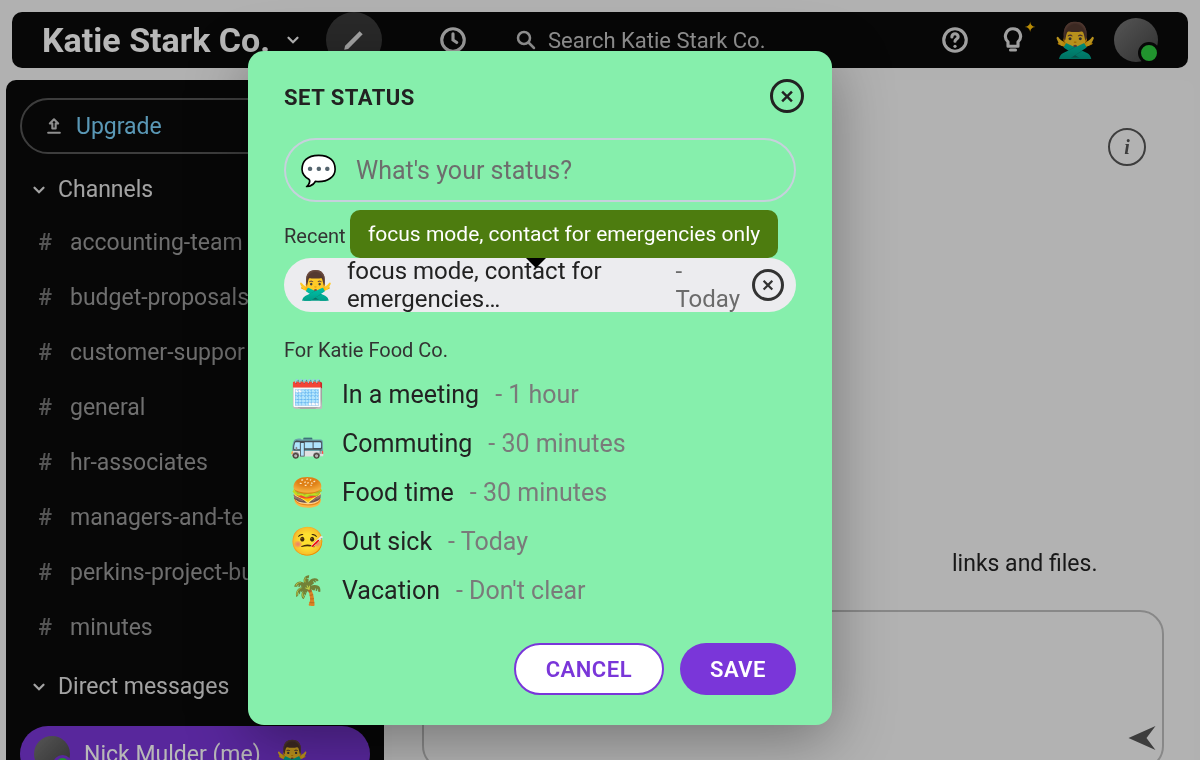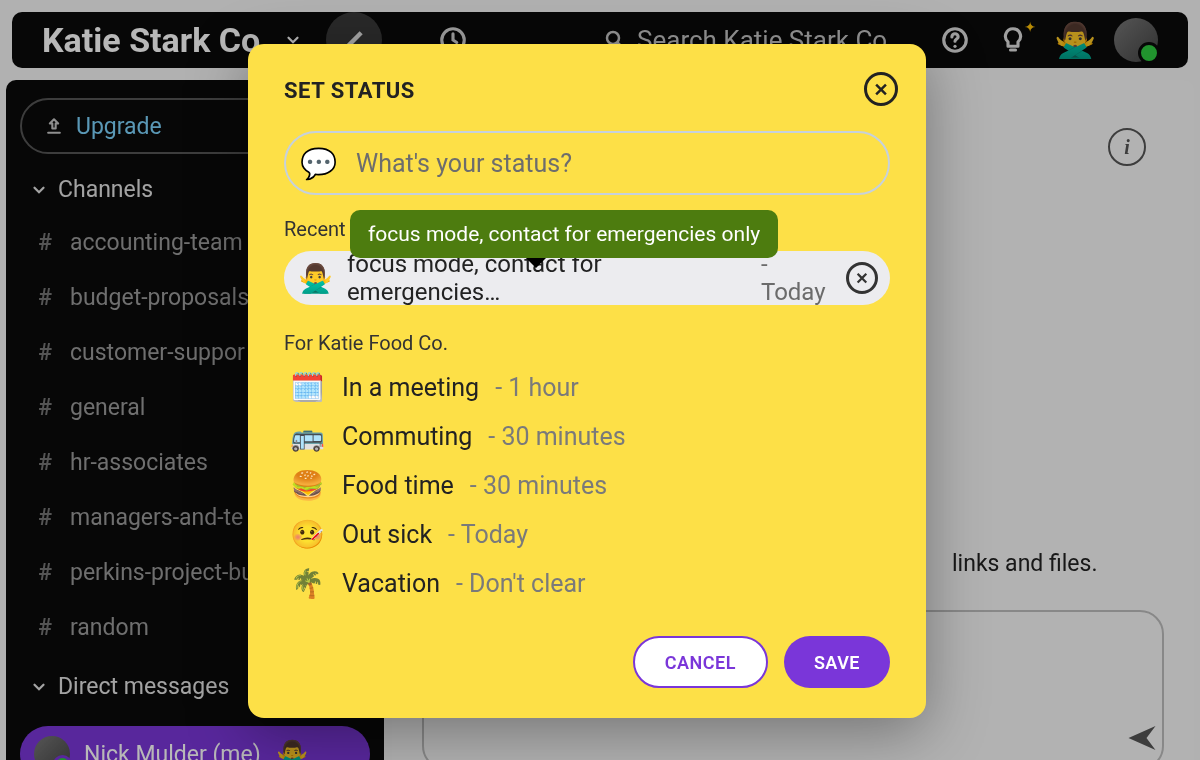--- a/index.html
+++ b/index.html
@@ -32,21 +32,21 @@
     width: 56px; height: 56px; border-radius: 50%;
     background: #3a3a3a; display: flex; align-items: center; justify-content: center;
   }
   .topbar-spacer { flex: 1; }
   .topbar-icon {
     width: 34px; height: 34px; color: #e6e6e6; display:flex; align-items:center; justify-content:center;
   }
   .search-pill {
     flex: 0 0 420px; height: 56px;
     display:flex; align-items:center; gap:10px; padding:0 20px;
-    color:#cfcfcf; font-size:26px;justify-content:flex-end;
+    color:#cfcfcf; font-size:22px;
   }
   .avatar {
     width: 44px; height: 44px; border-radius: 50%;
     background: linear-gradient(135deg,#777,#444); position:relative;
   }
   .avatar::after {
     content:""; position:absolute; right:-2px; bottom:-2px;
     width:16px; height:16px; border-radius:50%; background:#2ecc40; border:3px solid #0a0a0a;
   }
   .tip-btn {
@@ -117,22 +117,22 @@
     position:absolute; right:34px; bottom:44px; color:#555;
   }
 
   .scrim {
     position:absolute; inset:0; background:rgba(0,0,0,0.28);
   }
 
   
   .modal {
     position:absolute;
-    left:248px; top:44px; width:678px;
-    background:#fde047; border-radius:16px;
+    left:248px; top:51px; width:584px;
+    background:#86efac; border-radius:16px;
     box-shadow: 0 14px 60px rgba(0,0,0,0.35);
     padding:34px 36px 30px 36px;
   }
   .modal-title {
     font-size:22px; font-weight:700; letter-spacing:.5px; color:#222;
   }
   .modal-close {
     position:absolute; top:28px; right:28px;
     width:34px; height:34px; border-radius:50%;
     border:3px solid #222; display:flex; align-items:center; justify-content:center;
@@ -165,21 +165,21 @@
     display:flex; align-items:center; gap:16px; padding:8px 6px;
     font-size:25px; color:#222;
   }
   .preset-item .dur { color:#7a7a7a; }
   .emoji { font-size:28px; width:36px; text-align:center; }
 
   .modal-footer {
     display:flex; justify-content:flex-end; gap:16px; margin-top:28px;
   }
   .btn {
-    height:52px; padding:0 30px; border-radius:26px; font-size:18px; font-weight:600;
+    height:52px; padding:0 30px; border-radius:26px; font-size:22px; font-weight:600;
     display:flex; align-items:center; justify-content:center; letter-spacing:.5px;
   }
   .btn-outline { border:2.5px solid #7a36d9; color:#7a36d9; background:#fff; }
   .btn-solid { background:#7a36d9; color:#fff; }
 
   .tooltip {
     position:absolute;
     left:350px; top:210px;
     background:#4d7c0f; color:#fff; font-size:21px;
     padding:12px 18px; border-radius:10px; white-space:nowrap;
@@ -282,21 +282,21 @@
       <div class="chan-item">
           <span class="hash">#</span>
           <span>managers-and-te</span>
         </div>
       <div class="chan-item">
           <span class="hash">#</span>
           <span>perkins-project-bu</span>
         </div>
       <div class="chan-item">
           <span class="hash">#</span>
-          <span>random</span>
+          <span>minutes</span>
         </div>
 
       <div class="section-header">
         <svg class="chevron" viewBox="0 0 24 24">
             <path d="M6 9l6 6 6-6" fill="none" stroke="#e2e2e2" stroke-width="3" stroke-linecap="round"></path>
           </svg>
         <span>Direct messages</span>
       </div>
 
       <div class="dm-me">

